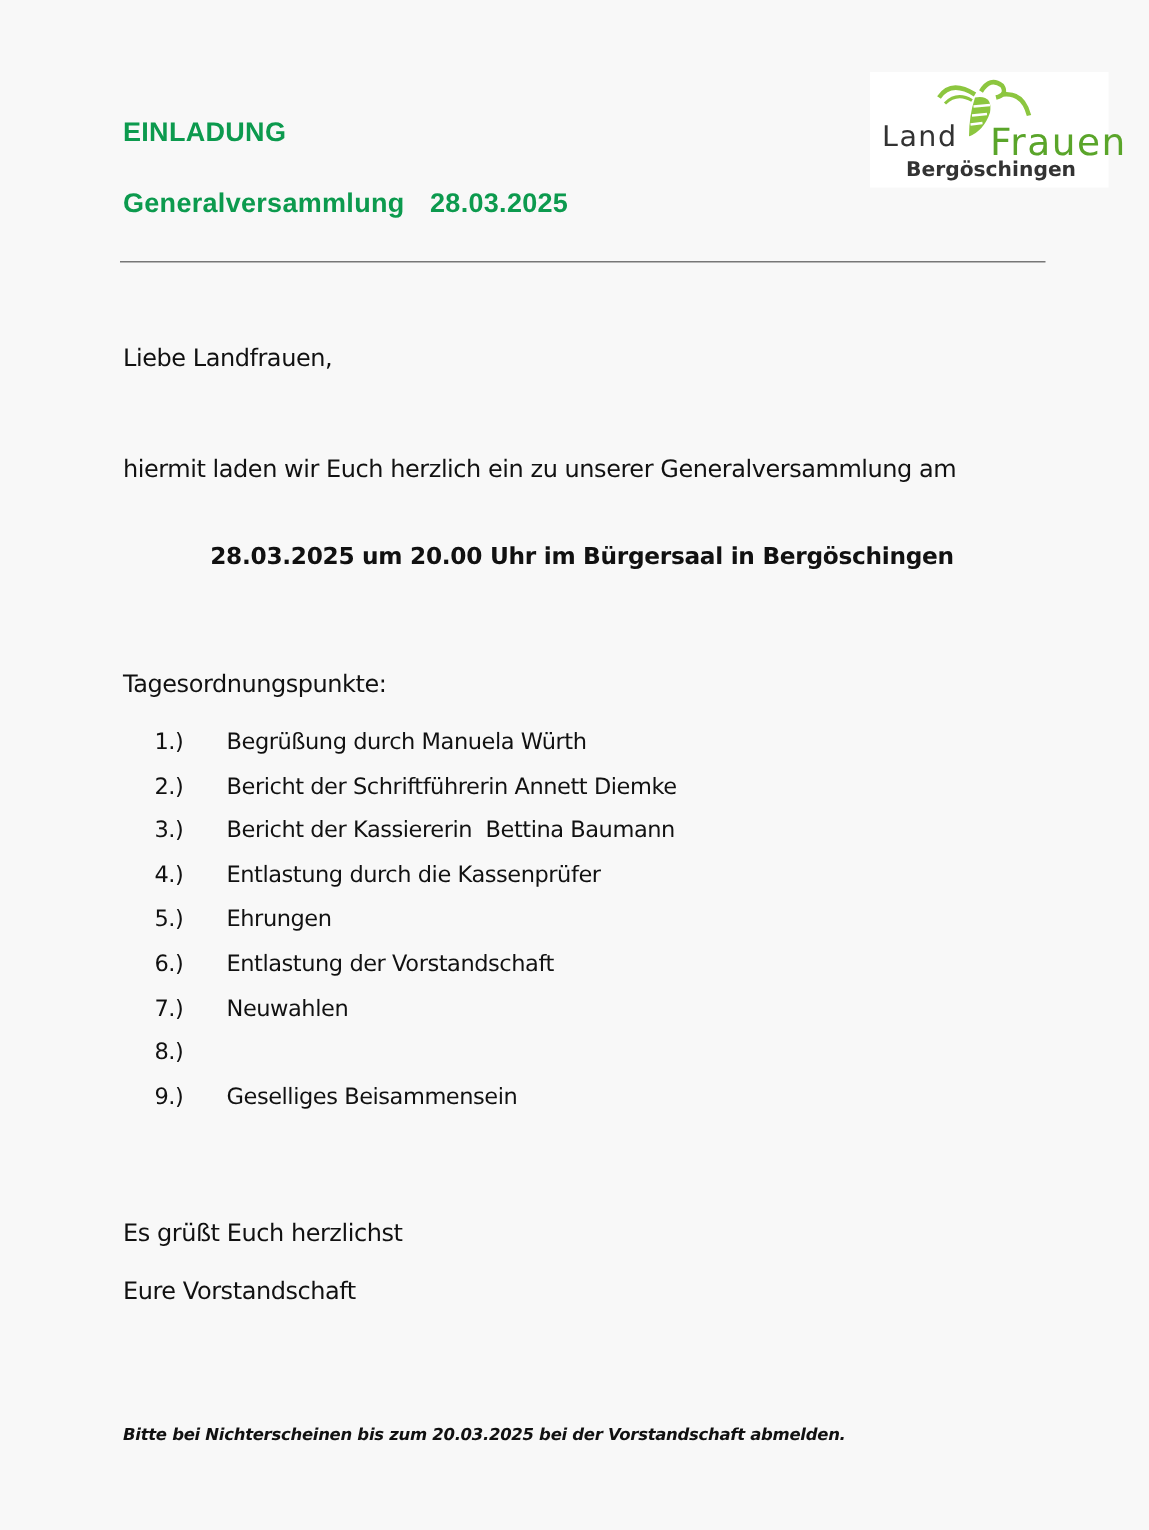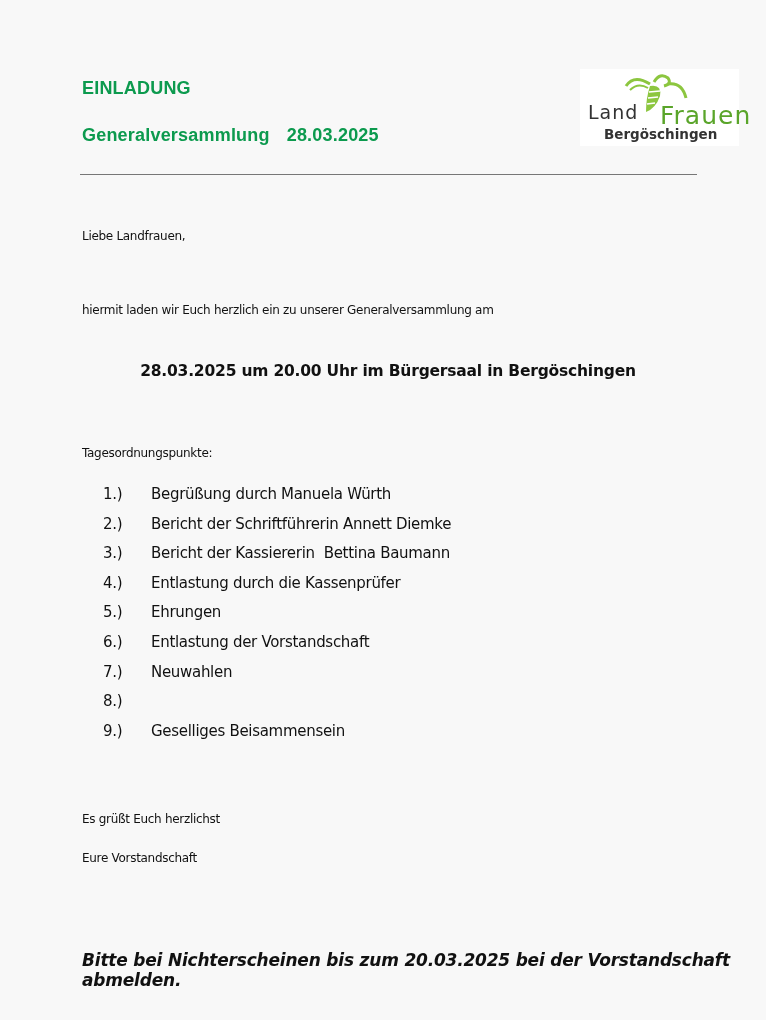--- a/index.html
+++ b/index.html
@@ -18,51 +18,51 @@
     font-size: 18px; letter-spacing: 0.2px;
   }
   #t1 { top: 78px; }
   #t2 { top: 125px; }
   #t2 .date { margin-left: 17px; }
   .rule {
     position: absolute; left: 80px; top: 174px; width: 617px; height: 0;
     border-top: 1px solid #777;
   }
   .logo {
-    position: absolute; left: 580px; top: 69px; width: 159px; height: 77px;
+    position: absolute; left: 580px; top: 48px; width: 159px; height: 77px;
     background: #ffffff;
   }
   .logo svg { position: absolute; left: 36px; top: 3px; }
   .logo .land {
     position: absolute; left: 8px; top: 32px;
     font-family: "DejaVu Sans", sans-serif; font-size: 19px; color: #333;
     letter-spacing: 1px;
   }
   .logo .frauen {
     position: absolute; left: 80px; top: 32px;
     font-family: "DejaVu Sans", sans-serif; font-size: 25px; color: #5aa52a;
     letter-spacing: 1px;
   }
   .logo .place {
     position: absolute; left: 24px; top: 57px;
     font-family: "DejaVu Sans", sans-serif; font-weight: bold; font-size: 13.5px; color: #333;
   }
   .txt {
-    position: absolute; left: 82px; font-size: 12px; white-space: nowrap;
+    position: absolute; left: 82px; font-size: 16px; white-space: nowrap;
     font-family: "DejaVu Sans", sans-serif; letter-spacing: -0.3px;
   }
   .center-bold {
     position: absolute; left: 0; width: 776px; text-align: center; top: 362px;
     font-weight: bold; font-size: 15.5px; letter-spacing: -0.2px;
   }
   .agenda { position: absolute; left: 103px; top: 485px; }
   .agenda .row { height: 29.6px; display: flex; font-size: 15px; letter-spacing: -0.3px; }
   .agenda .num { width: 48px; }
   .footer {
-    position: absolute; left: 82px; top: 950px; font-size: 17px;
+    position: absolute; left: 82px; top: 950px; font-size: 11px;
     font-weight: bold; font-style: italic; letter-spacing: -0.2px;
   }
 </style>
 </head>
 <body>
 
 <div class="title" id="t1">EINLADUNG</div>
 <div class="title" id="t2"><span>Generalversammlung</span><span class="date">28.03.2025</span></div>
 
 <div class="logo">

